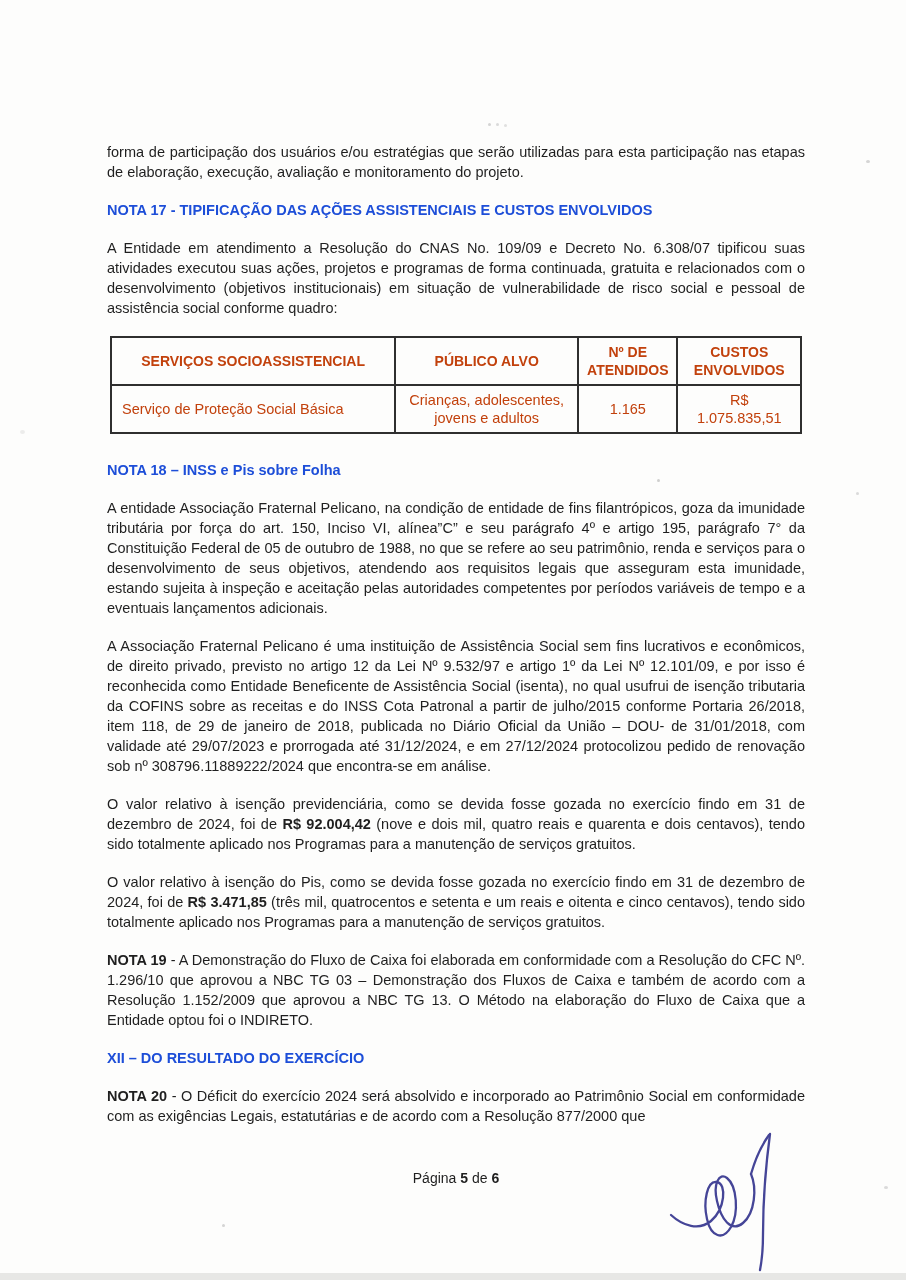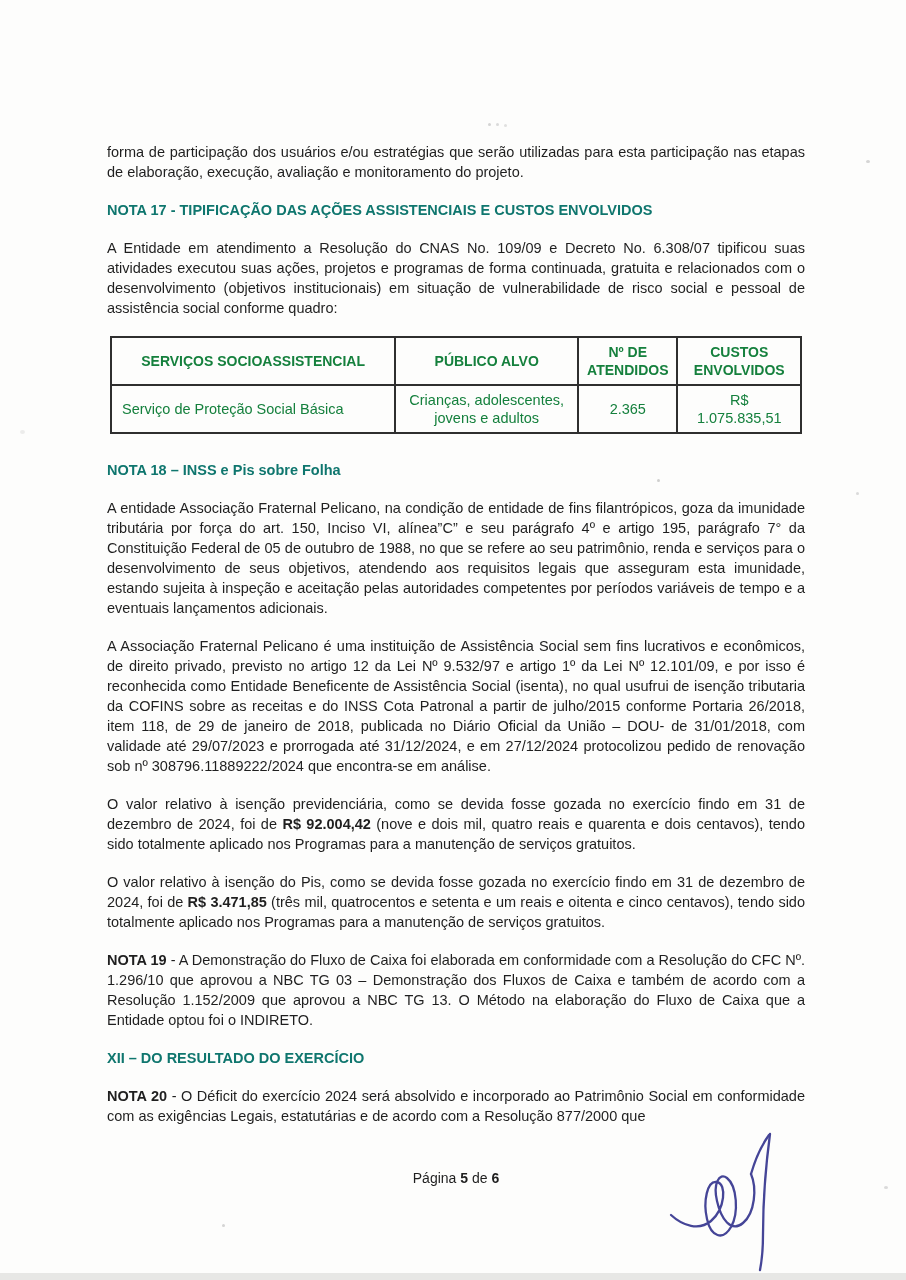--- a/index.html
+++ b/index.html
@@ -13,26 +13,26 @@
   }
   .content {
     position:absolute; left:107px; top:138px; width:698px;
   }
   .body-para {
     font-size:14.5px; line-height:20px; text-align:justify;
     margin:4px 0 18px 0; color:#1f1f1f;
   }
   .heading {
     font-size:14.5px; line-height:20px; font-weight:bold;
-    margin:0 0 18px 0; color:#0f766e;
+    margin:0 0 18px 0; color:#1d4ed8;
   }
   .mt-lg { margin-top:8px; }
   table.doc-table {
     border-collapse:collapse; margin:0 auto 26px auto; width:692px;
-    font-size:14.5px; color:#15803d;
+    font-size:14.5px; color:#c2410c;
   }
   table.doc-table th, table.doc-table td {
     border:2px solid #2f2f2f; padding:5px 8px; background:#fdfdfc;
   }
   table.doc-table th {
     font-weight:bold; text-align:center; font-size:14px; line-height:18px;
   }
   table.doc-table td { text-align:center; line-height:18px; }
   table.doc-table td.left { text-align:left; padding-left:10px;margin-top:18px; }
   .col-servico { width:42%; }
@@ -77,21 +77,21 @@
           <th>SERVIÇOS SOCIOASSISTENCIAL</th>
           <th>PÚBLICO ALVO</th>
           <th>Nº DE ATENDIDOS</th>
           <th>CUSTOS ENVOLVIDOS</th>
         </tr>
       </thead>
       <tbody>
         <tr>
           <td class="left">Serviço de Proteção Social Básica</td>
           <td>Crianças, adolescentes, jovens e adultos</td>
-          <td>2.365</td>
+          <td>1.165</td>
           <td>R$ 1.075.835,51</td>
         </tr>
       </tbody>
     </table>
 
 
     <p class="heading">NOTA 18 – INSS e Pis sobre Folha</p>
 
     <p class="body-para">A entidade Associação Fraternal Pelicano, na condição de entidade de fins filantrópicos, goza da imunidade tributária por força do art. 150, Inciso VI, alínea”C” e seu parágrafo 4º e artigo 195, parágrafo 7° da Constituição Federal de 05 de outubro de 1988, no que se refere ao seu patrimônio, renda e serviços para o desenvolvimento de seus objetivos, atendendo aos requisitos legais que asseguram esta imunidade, estando sujeita à inspeção e aceitação pelas autoridades competentes por períodos variáveis de tempo e a eventuais lançamentos adicionais.</p>
 

